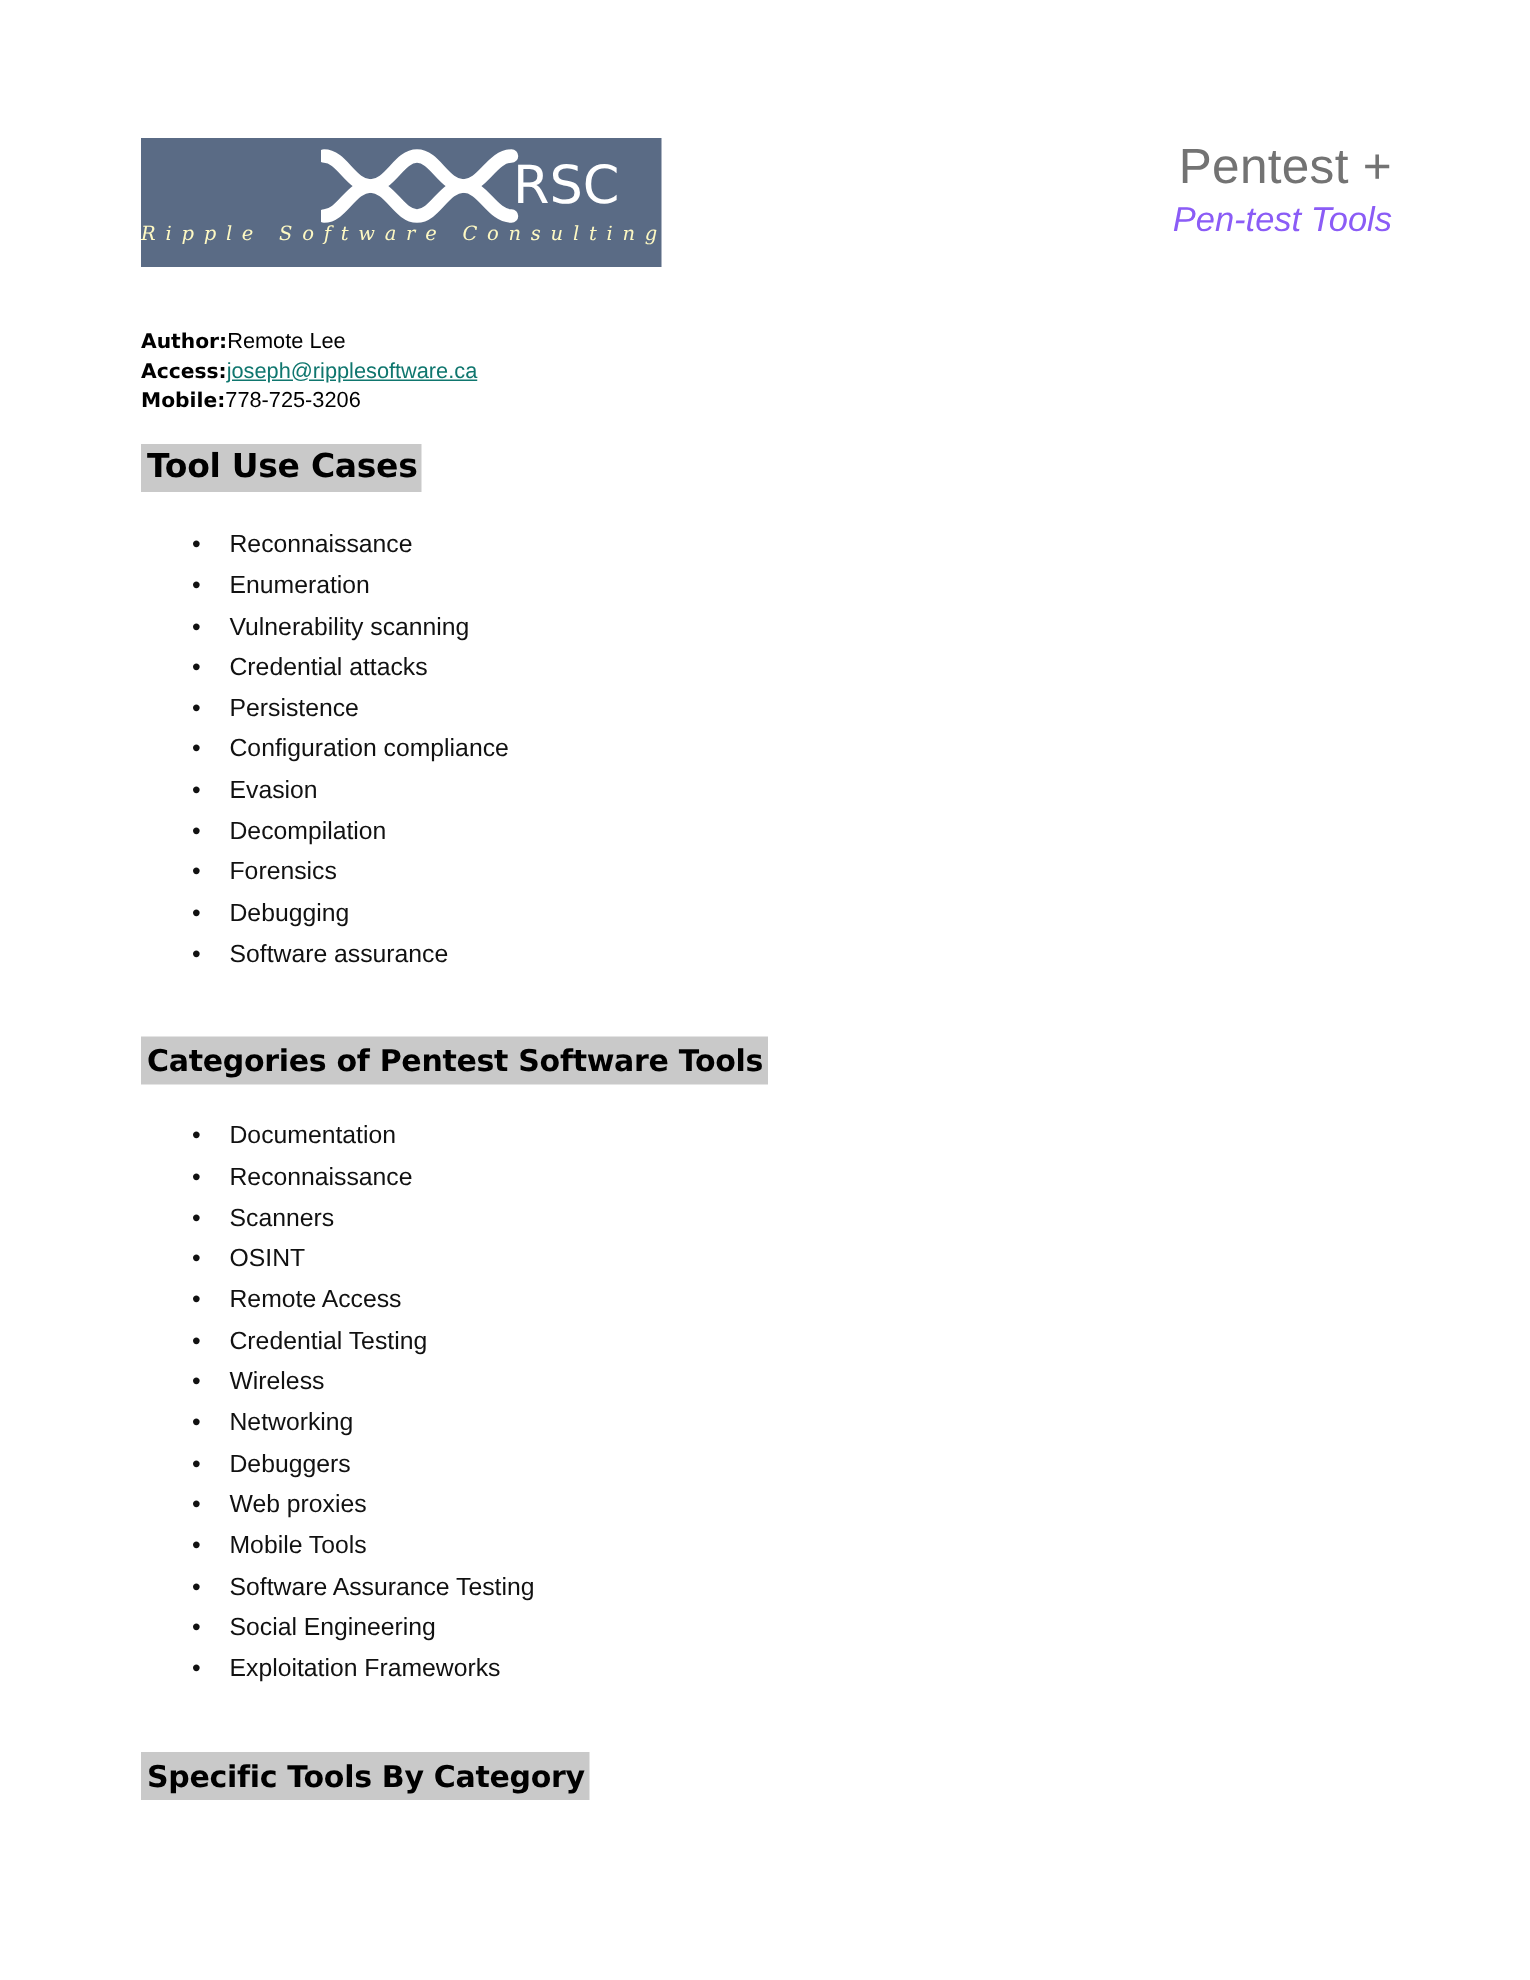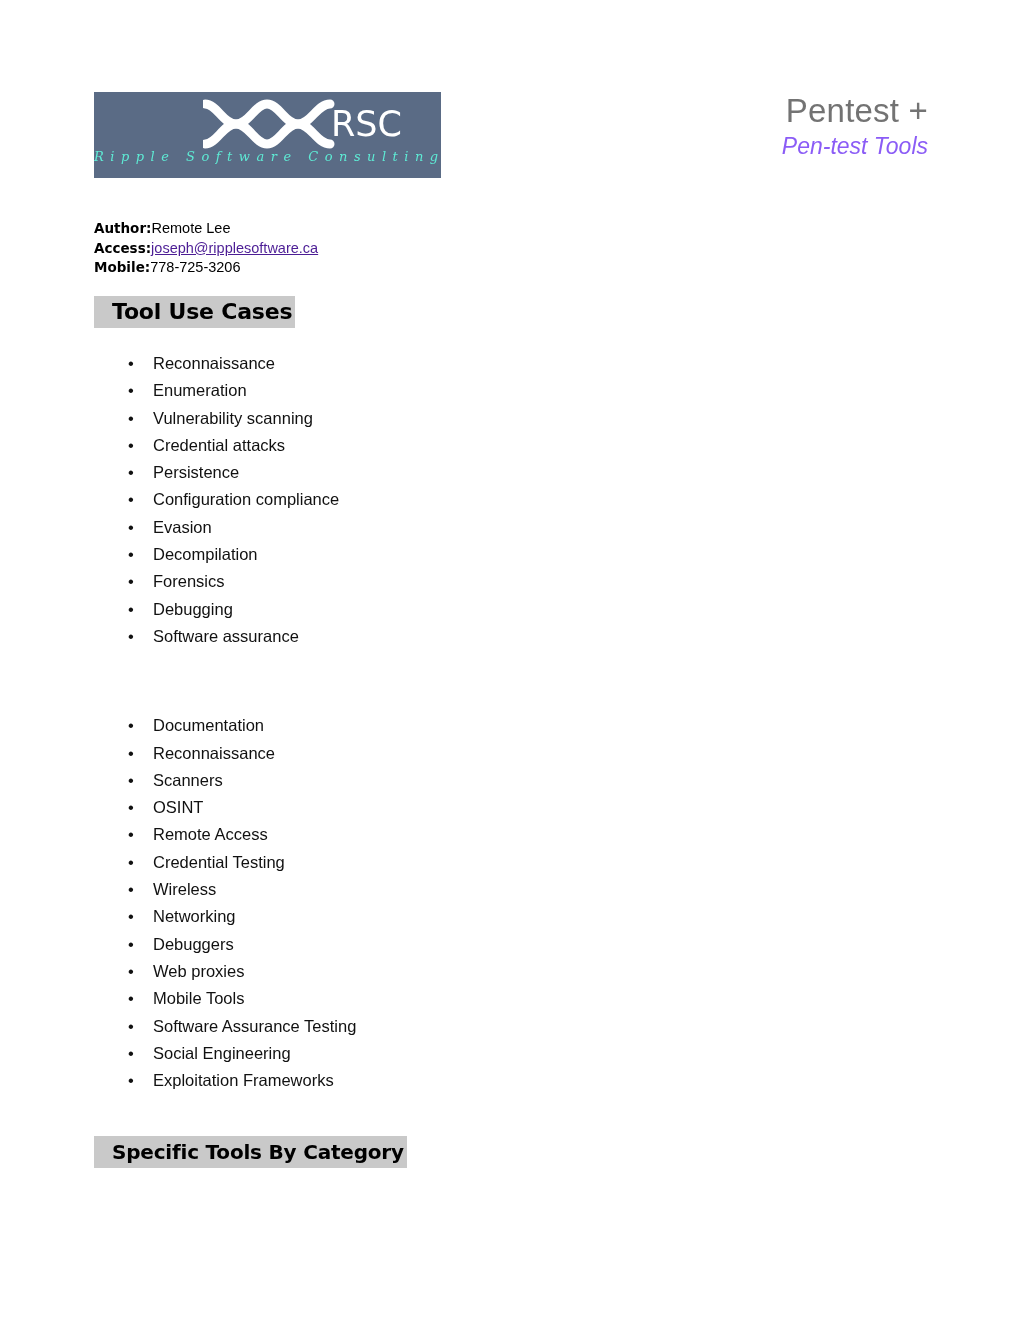--- a/index.html
+++ b/index.html
@@ -25,21 +25,21 @@
     position: absolute;
     left: 94px;
     top: 92px;
     width: 347px;
     height: 86px;
     background: #5a6b85;
     overflow: hidden;
   }
   .logo-mark-row {
     position: absolute;
-    left: 5px;
+    left: 16px;
     top: 4px;
     width: 347px;
     height: 56px;
     display: flex;
     align-items: center;
     justify-content: center;
     padding-left: 30px;
   }
   .logo-helix {
     display: block;
@@ -58,21 +58,21 @@
   }
   .logo-tagline {
     position: absolute;
     left: 0;
     right: 0;
     top: 57px;
     text-align: right;
     font-family: "DejaVu Serif", serif;
     font-style: italic;
     font-size: 13px;
-    color: #5eead4;
+    color: #fef9c3;
     letter-spacing: 6.5px;
     white-space: nowrap;
   }
 
   .title-block {
     position: absolute;
     right: 92px;
     top: 92px;
     text-align: right;
     width: 430px;
@@ -107,42 +107,42 @@
   .meta-label {
     font-weight: bold;
     font-family: "DejaVu Sans", sans-serif;
     font-size: 13.5px;
   }
   .meta-value {
     font-family: "Liberation Sans", sans-serif;
     font-size: 14.5px;
   }
   .meta-link {
-    color: #4c1d95;
+    color: #0f766e;
     text-decoration: underline;
     font-family: "Liberation Sans", sans-serif;
     font-size: 14.5px;
   }
 
   
   .content {
     position: absolute;
     left: 94px;
     top: 296px;
     width: 830px;
   }
   .section-heading {
     display: inline-block;
     background: #c9c9c9;
     font-family: "DejaVu Sans", sans-serif;
     font-weight: bold;
     font-size: 22px;
     line-height: 30px;
     color: #000000;
-    padding: 1px 3px 1px 18px;
+    padding: 1px 3px 1px 4px;
     letter-spacing: -0.2px;
   }
   .heading-wrap { margin: 0; }
   .heading-2 { font-size: 20px; }
 
   ul.bullets {
     list-style: none;
     margin: 0;
     padding: 0;
   }
@@ -220,20 +220,23 @@
     <li><span class="bullet-dot">•</span><span>Configuration compliance</span></li>
     <li><span class="bullet-dot">•</span><span>Evasion</span></li>
     <li><span class="bullet-dot">•</span><span>Decompilation</span></li>
     <li><span class="bullet-dot">•</span><span>Forensics</span></li>
     <li><span class="bullet-dot">•</span><span>Debugging</span></li>
     <li><span class="bullet-dot">•</span><span>Software assurance</span></li>
   </ul>
 
   <div class="gap-list-1"></div>
 
+  <div class="heading-wrap">
+    <span class="section-heading heading-2">Categories of Pentest Software Tools</span>
+  </div>
   <div class="gap-after-heading-2"></div>
   <ul class="bullets">
     <li><span class="bullet-dot">•</span><span>Documentation</span></li>
     <li><span class="bullet-dot">•</span><span>Reconnaissance</span></li>
     <li><span class="bullet-dot">•</span><span>Scanners</span></li>
     <li><span class="bullet-dot">•</span><span>OSINT</span></li>
     <li><span class="bullet-dot">•</span><span>Remote Access</span></li>
     <li><span class="bullet-dot">•</span><span>Credential Testing</span></li>
     <li><span class="bullet-dot">•</span><span>Wireless</span></li>
     <li><span class="bullet-dot">•</span><span>Networking</span></li>

